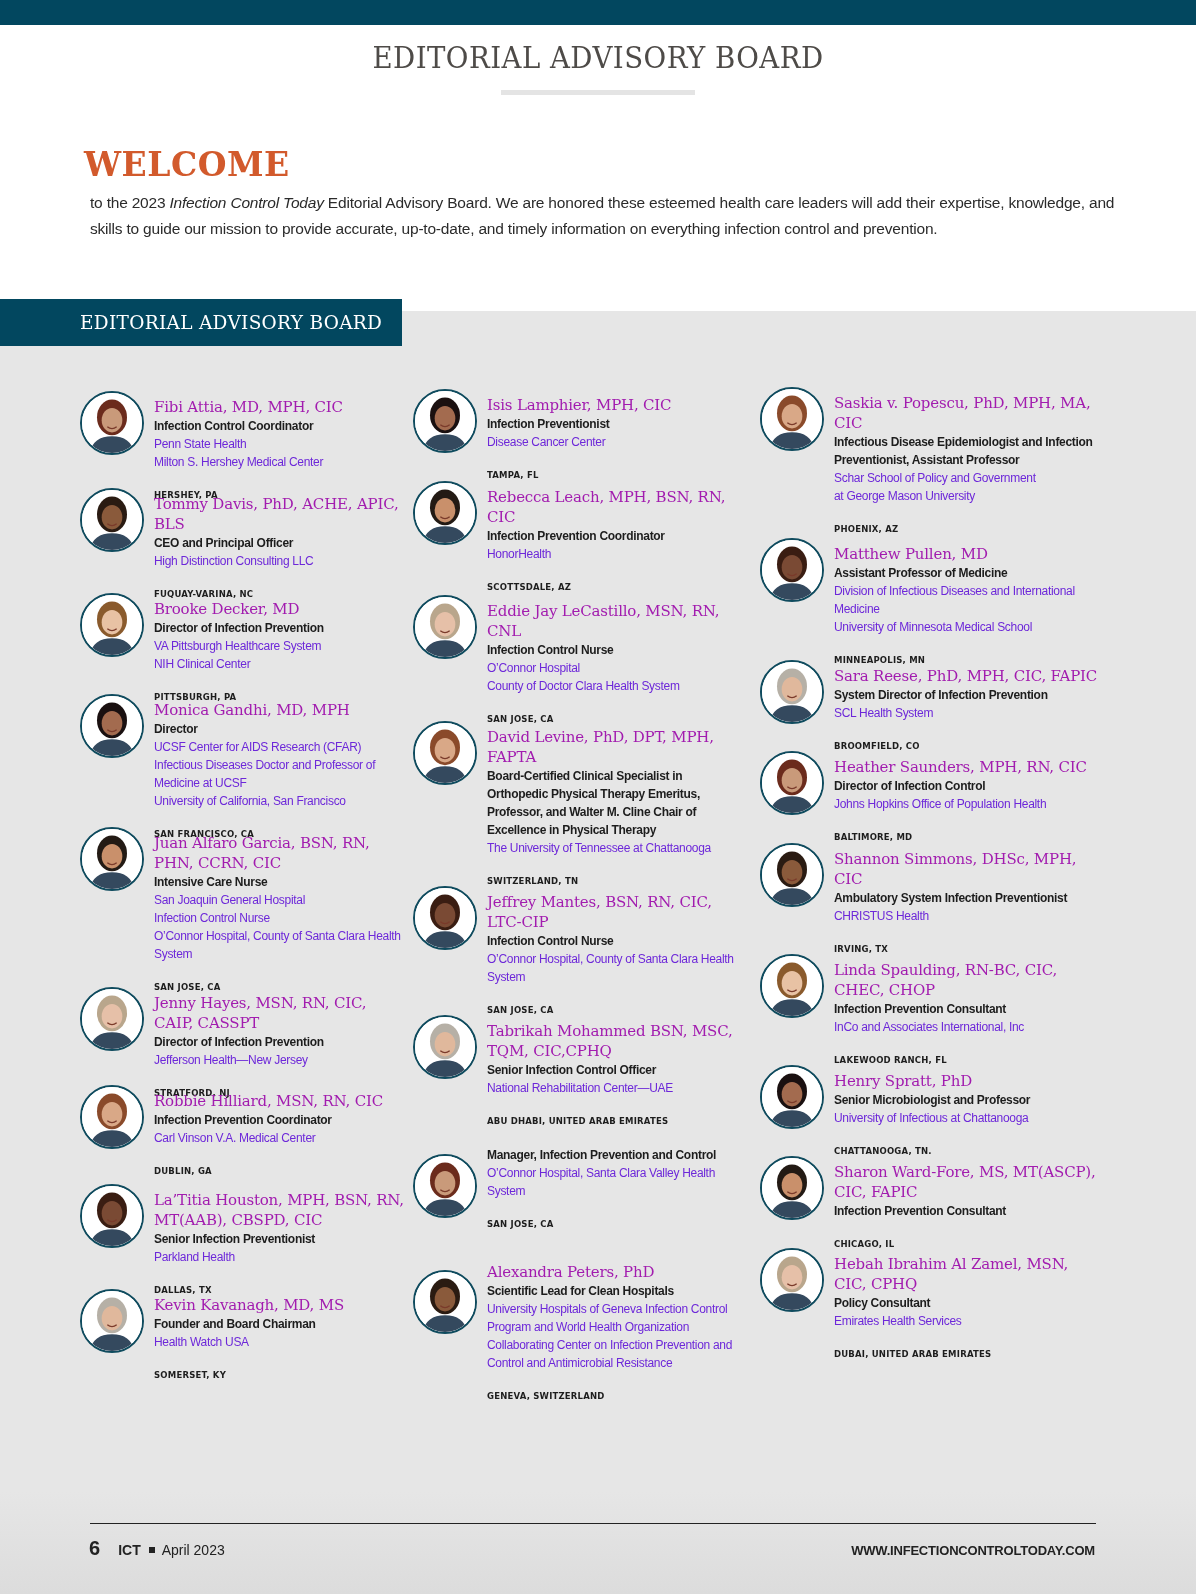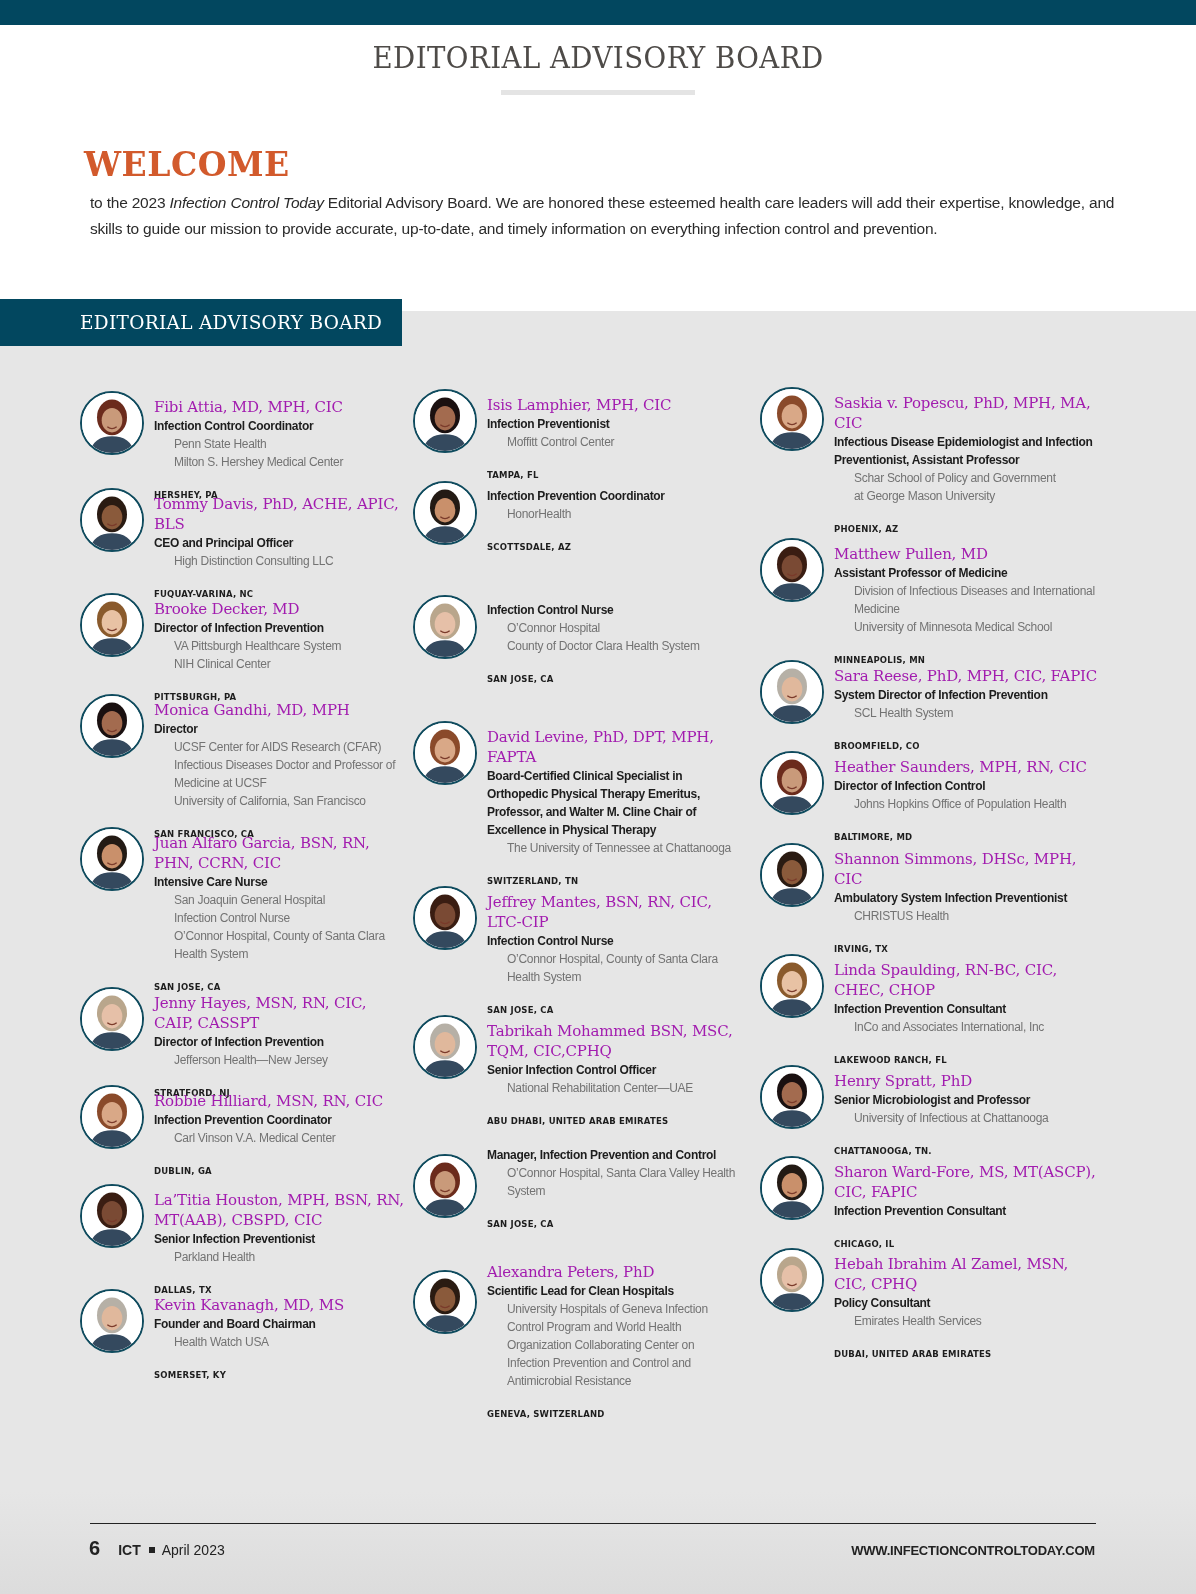--- a/index.html
+++ b/index.html
@@ -58,21 +58,21 @@
     font-family: "DejaVu Serif", serif; font-size: 15px; line-height: 20px;
     color: #a21caf; letter-spacing: -0.2px;
   }
   .role {
     font-family: "Liberation Sans", sans-serif; font-weight: bold; font-size: 12px;
     line-height: 18px; color: #1d1d1d; letter-spacing: -0.3px;
     transform-origin: left;
   }
   .org {
     font-family: "Liberation Sans", sans-serif; font-size: 12px;
-    line-height: 18px; color: #737373; letter-spacing: -0.3px; margin-left: 20px;
+    line-height: 18px; color: #6d28d9; letter-spacing: -0.3px;
   }
   .loc {
     font-family: "DejaVu Sans", sans-serif; font-weight: bold; font-size: 8.5px;
     line-height: 16px; color: #1d1d1d; letter-spacing: 0.2px; margin-top: 16px;
   }
   .footer-rule {
     position: absolute; left: 90px; top: 1523px; width: 1006px; height: 1px;
     background: #222;
   }
   .footer-left {
@@ -267,51 +267,53 @@
           <rect width="64" height="64" fill="#ffffff"></rect>
           <ellipse cx="32" cy="26" rx="16" ry="19" fill="#1a1010"></ellipse>
           <ellipse cx="32" cy="29" rx="11" ry="13" fill="#a36b4f"></ellipse>
           <path d="M8 64 Q12 46 32 46 Q52 46 56 64 Z" fill="#34495e"></path>
           <path d="M27 36 Q32 40 37 36" stroke="#7a3a2a" stroke-width="1.4" fill="none"></path>
         </svg>
       </div>
       <div class="info" style="width: 250px;">
         <div class="name">Isis Lamphier, MPH, CIC</div>
         <div class="role">Infection Preventionist</div>
-        <div class="org">Moffitt Control Center</div>
+        <div class="org">Disease Cancer Center</div>
         <div class="loc">TAMPA, FL</div>
       </div>
     </div>
     <div class="member" style="left: 413px; top: 487px; width: 320px;">
       <div class="avatar" style="top: -6px;">
         <svg viewBox="0 0 64 64">
           <rect width="64" height="64" fill="#ffffff"></rect>
           <ellipse cx="32" cy="26" rx="16" ry="19" fill="#231a14"></ellipse>
           <ellipse cx="32" cy="29" rx="11" ry="13" fill="#c9906b"></ellipse>
           <path d="M8 64 Q12 46 32 46 Q52 46 56 64 Z" fill="#34495e"></path>
           <path d="M27 36 Q32 40 37 36" stroke="#7a3a2a" stroke-width="1.4" fill="none"></path>
         </svg>
       </div>
       <div class="info" style="width: 250px;">
+        <div class="name">Rebecca Leach, MPH, BSN, RN, CIC</div>
         <div class="role">Infection Prevention Coordinator</div>
         <div class="org">HonorHealth</div>
         <div class="loc">SCOTTSDALE, AZ</div>
       </div>
     </div>
     <div class="member" style="left: 413px; top: 601px; width: 320px;">
       <div class="avatar" style="top: -6px;">
         <svg viewBox="0 0 64 64">
           <rect width="64" height="64" fill="#ffffff"></rect>
           <ellipse cx="32" cy="26" rx="16" ry="19" fill="#b9a68c"></ellipse>
           <ellipse cx="32" cy="29" rx="11" ry="13" fill="#e6c0a8"></ellipse>
           <path d="M8 64 Q12 46 32 46 Q52 46 56 64 Z" fill="#34495e"></path>
           <path d="M27 36 Q32 40 37 36" stroke="#7a3a2a" stroke-width="1.4" fill="none"></path>
         </svg>
       </div>
       <div class="info" style="width: 250px;">
+        <div class="name">Eddie Jay LeCastillo, MSN, RN, CNL</div>
         <div class="role">Infection Control Nurse</div>
         <div class="org">O’Connor Hospital</div>
         <div class="org">County of Doctor Clara Health System</div>
         <div class="loc">SAN JOSE, CA</div>
       </div>
     </div>
     <div class="member" style="left: 413px; top: 727px; width: 320px;">
       <div class="avatar" style="top: -6px;">
         <svg viewBox="0 0 64 64">
           <rect width="64" height="64" fill="#ffffff"></rect>

